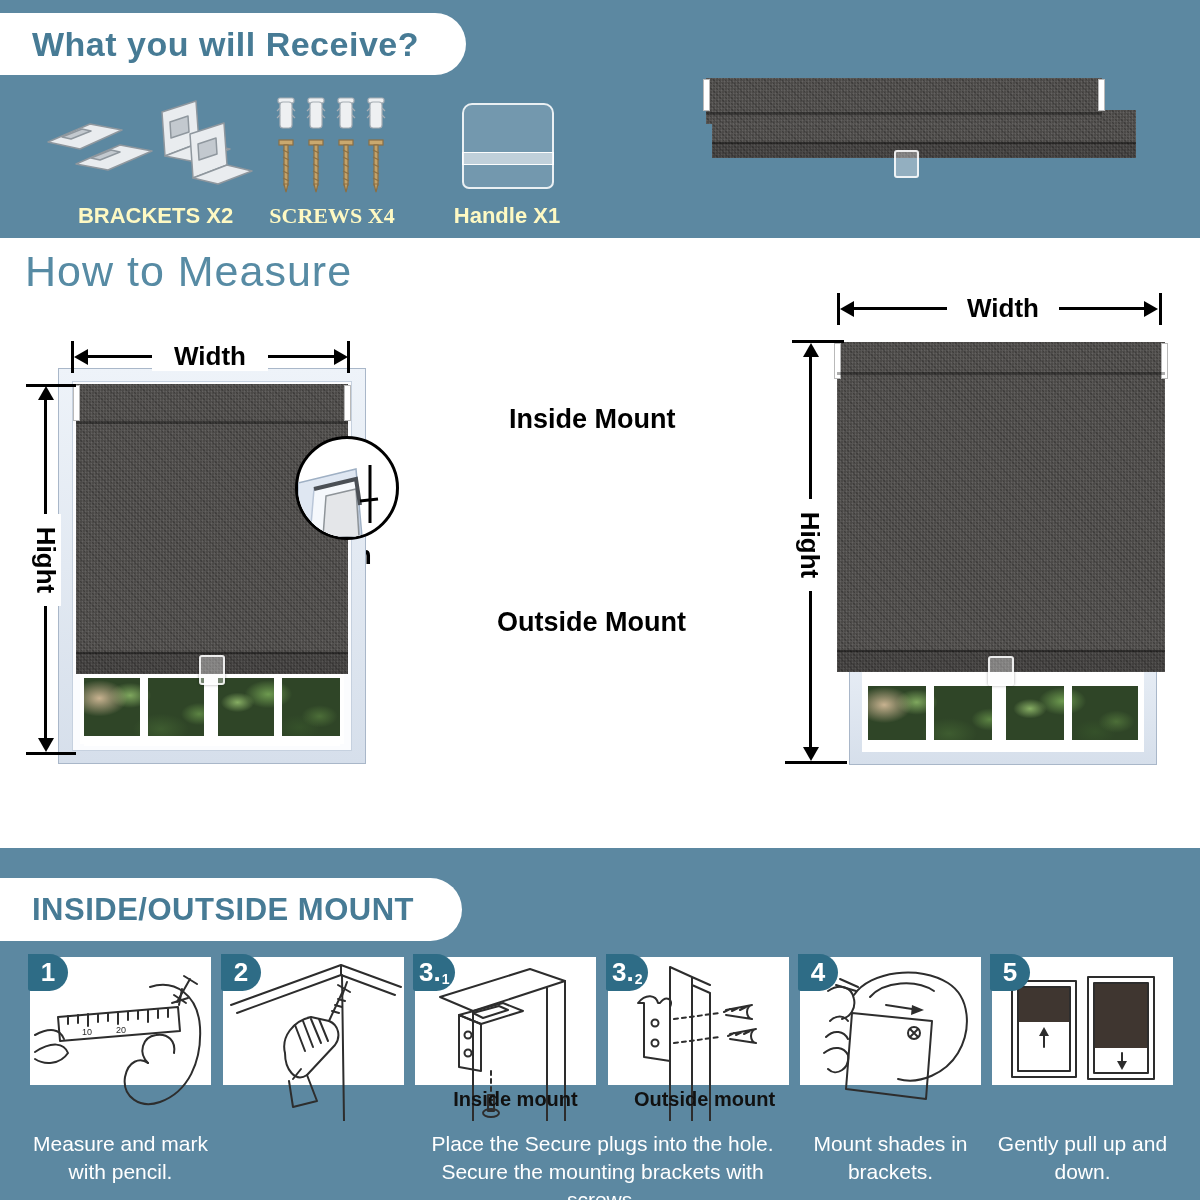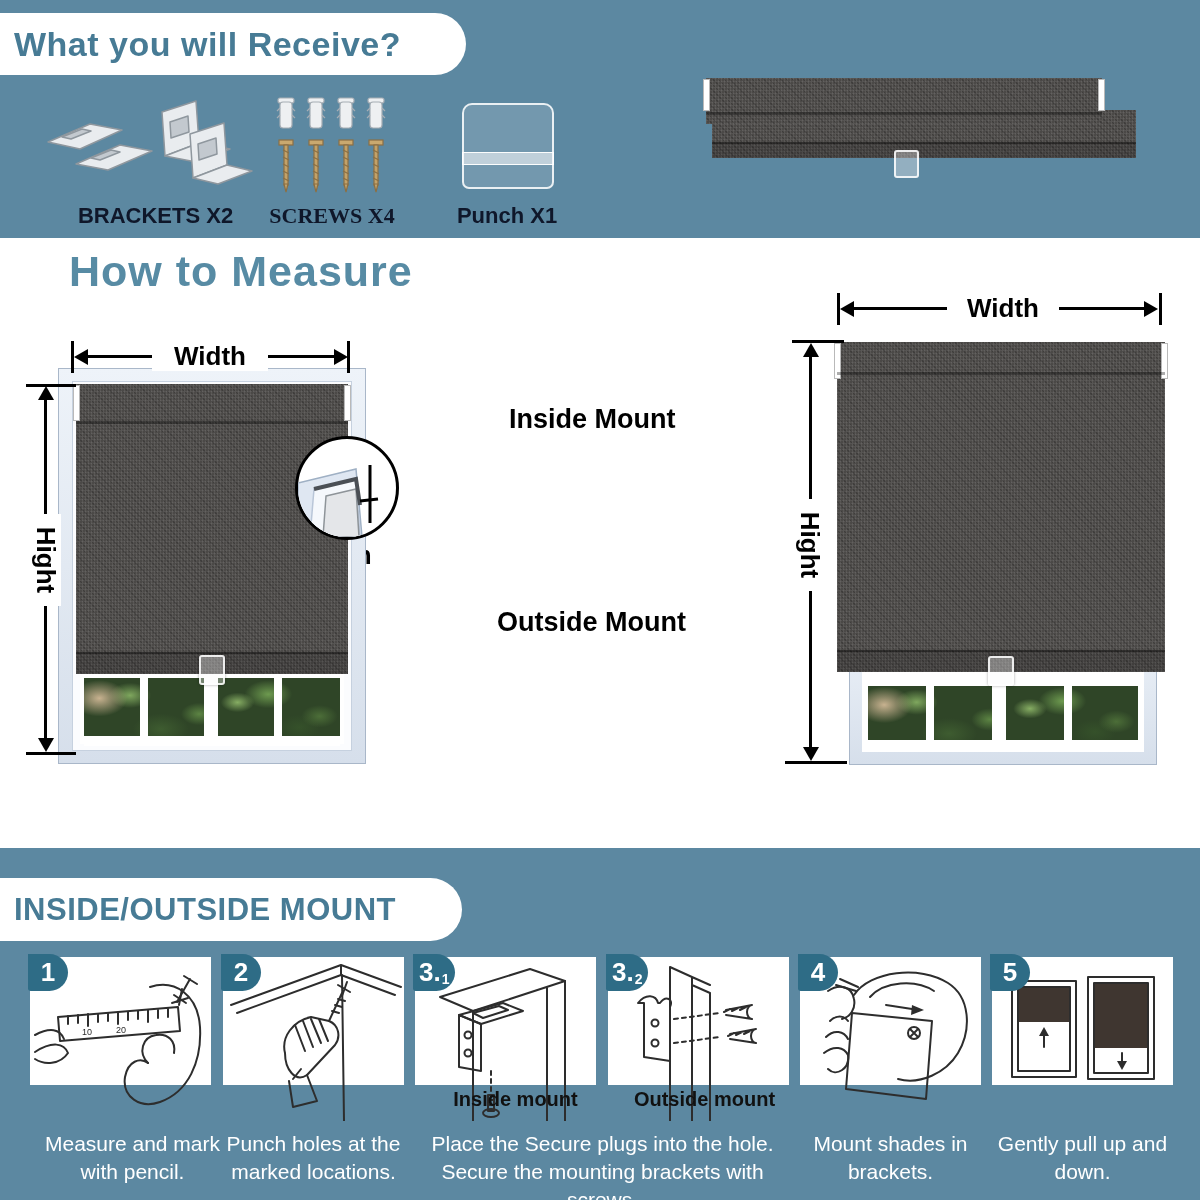--- a/index.html
+++ b/index.html
@@ -5,30 +5,30 @@
   html,body{margin:0;padding:0;background:#fff;}
   .stage{position:relative;width:1200px;height:1200px;background:#ffffff;overflow:hidden;
          font-family:"Liberation Sans",sans-serif;}
 
   
   .section-top{position:absolute;left:0;top:0;width:1200px;height:238px;background:#5c88a1;}
   .section-bottom{position:absolute;left:0;top:848px;width:1200px;height:352px;background:#5c88a1;}
 
   
   .banner{position:absolute;background:#fff;display:flex;align-items:center;
-          border-radius:0 32px 32px 0;padding-left:14px;box-sizing:border-box;}
+          border-radius:0 32px 32px 0;padding-left:32px;box-sizing:border-box;}
   .banner-top{left:0;top:13px;width:466px;height:62px;}
   .banner-bottom{left:0;top:878px;width:462px;height:63px;}
   .banner-title{font-weight:bold;color:#477b95;font-size:34px;letter-spacing:.5px;}
   .banner-bottom .banner-title{font-size:31px;}
 
   
-  .measure-title{position:absolute;left:25px;top:247px;font-size:43px;font-weight:bold;
-                 color:#578ba4;letter-spacing:1px;margin-left:44px;}
-  .item-label{position:absolute;top:203px;color:#0f172a;font-weight:bold;font-size:22px;text-align:center;}
+  .measure-title{position:absolute;left:25px;top:247px;font-size:43px;font-weight:normal;
+                 color:#578ba4;letter-spacing:1px;}
+  .item-label{position:absolute;top:203px;color:#fef9c3;font-weight:bold;font-size:22px;text-align:center;}
   .mount-word{position:absolute;font-size:27px;font-weight:bold;color:#000;}
   .dim-label{position:absolute;background:#fff;color:#000;font-size:26px;font-weight:bold;
              text-align:center;height:30px;line-height:30px;z-index:6;}
   .vlabel{transform:rotate(90deg);}
 
   
   .arrow-h{position:absolute;height:3px;background:#000;z-index:5;}
   .arrow-h::before{content:"";position:absolute;left:-14px;top:-6px;width:0;height:0;
     border-top:8px solid transparent;border-bottom:8px solid transparent;border-right:14px solid #000;}
   .arrow-h::after{content:"";position:absolute;right:-14px;top:-6px;width:0;height:0;
@@ -139,21 +139,21 @@
       </g>
       <use href="#screw" x="30"></use>
         <use href="#screw" x="60"></use>
         <use href="#screw" x="90"></use>
     </svg>
     <div class="item-label" style="left:252px;width:160px;font-family:Liberation Serif, serif;">SCREWS X4</div>
 
     <div class="handle-img">
       <div class="handle-band"></div>
     </div>
-    <div class="item-label" style="left:448px;width:118px;">Punch X1</div>
+    <div class="item-label" style="left:448px;width:118px;">Handle X1</div>
 
     <div class="shade fabric" style="left:712px;top:110px;width:424px;height:48px;z-index:1;">
       <span class="bottom-bar" style="height:14px;"></span>
     </div>
     <div class="shade fabric" style="left:706px;top:78px;width:396px;height:46px;z-index:2;">
       <span class="cap cap-left" style="height:32px;"></span>
       <span class="cap cap-right" style="height:32px;"></span>
       <span class="roll-seam" style="top:34px;"></span>
     </div>
     <div style="position:absolute;left:894px;top:150px;width:25px;height:28px;z-index:3;
@@ -331,22 +331,21 @@
   <div class="badge" style="left:798px;">
       <span>4</span>
     </div>
   <div class="badge" style="left:990px;">
       <span>5</span>
     </div>
 
   <div class="panel-label" style="left:425px;">Inside mount</div>
   <div class="panel-label" style="left:614px;">Outside mount</div>
 
-  <div class="caption" style="left:30px;width:181px;margin-left:12px;">Measure and mark with pencil.</div>
-  <div class="caption" style="left:223px;width:181px;">Punch holes at the marked locations.</div>
+  <div class="caption" style="left:30px;width:181px;">Measure and mark with pencil.</div>
   <div class="caption" style="left:405px;width:395px;">
     <div>Place the Secure plugs into the hole.</div>
     <div>Secure the mounting brackets with screws.</div>
   </div>
   <div class="caption" style="left:992px;width:181px;">Gently pull up and down.</div>
   <div class="caption" style="left:800px;width:181px;">Mount shades in brackets.</div>
 
 </div>
 
 </body></html>

